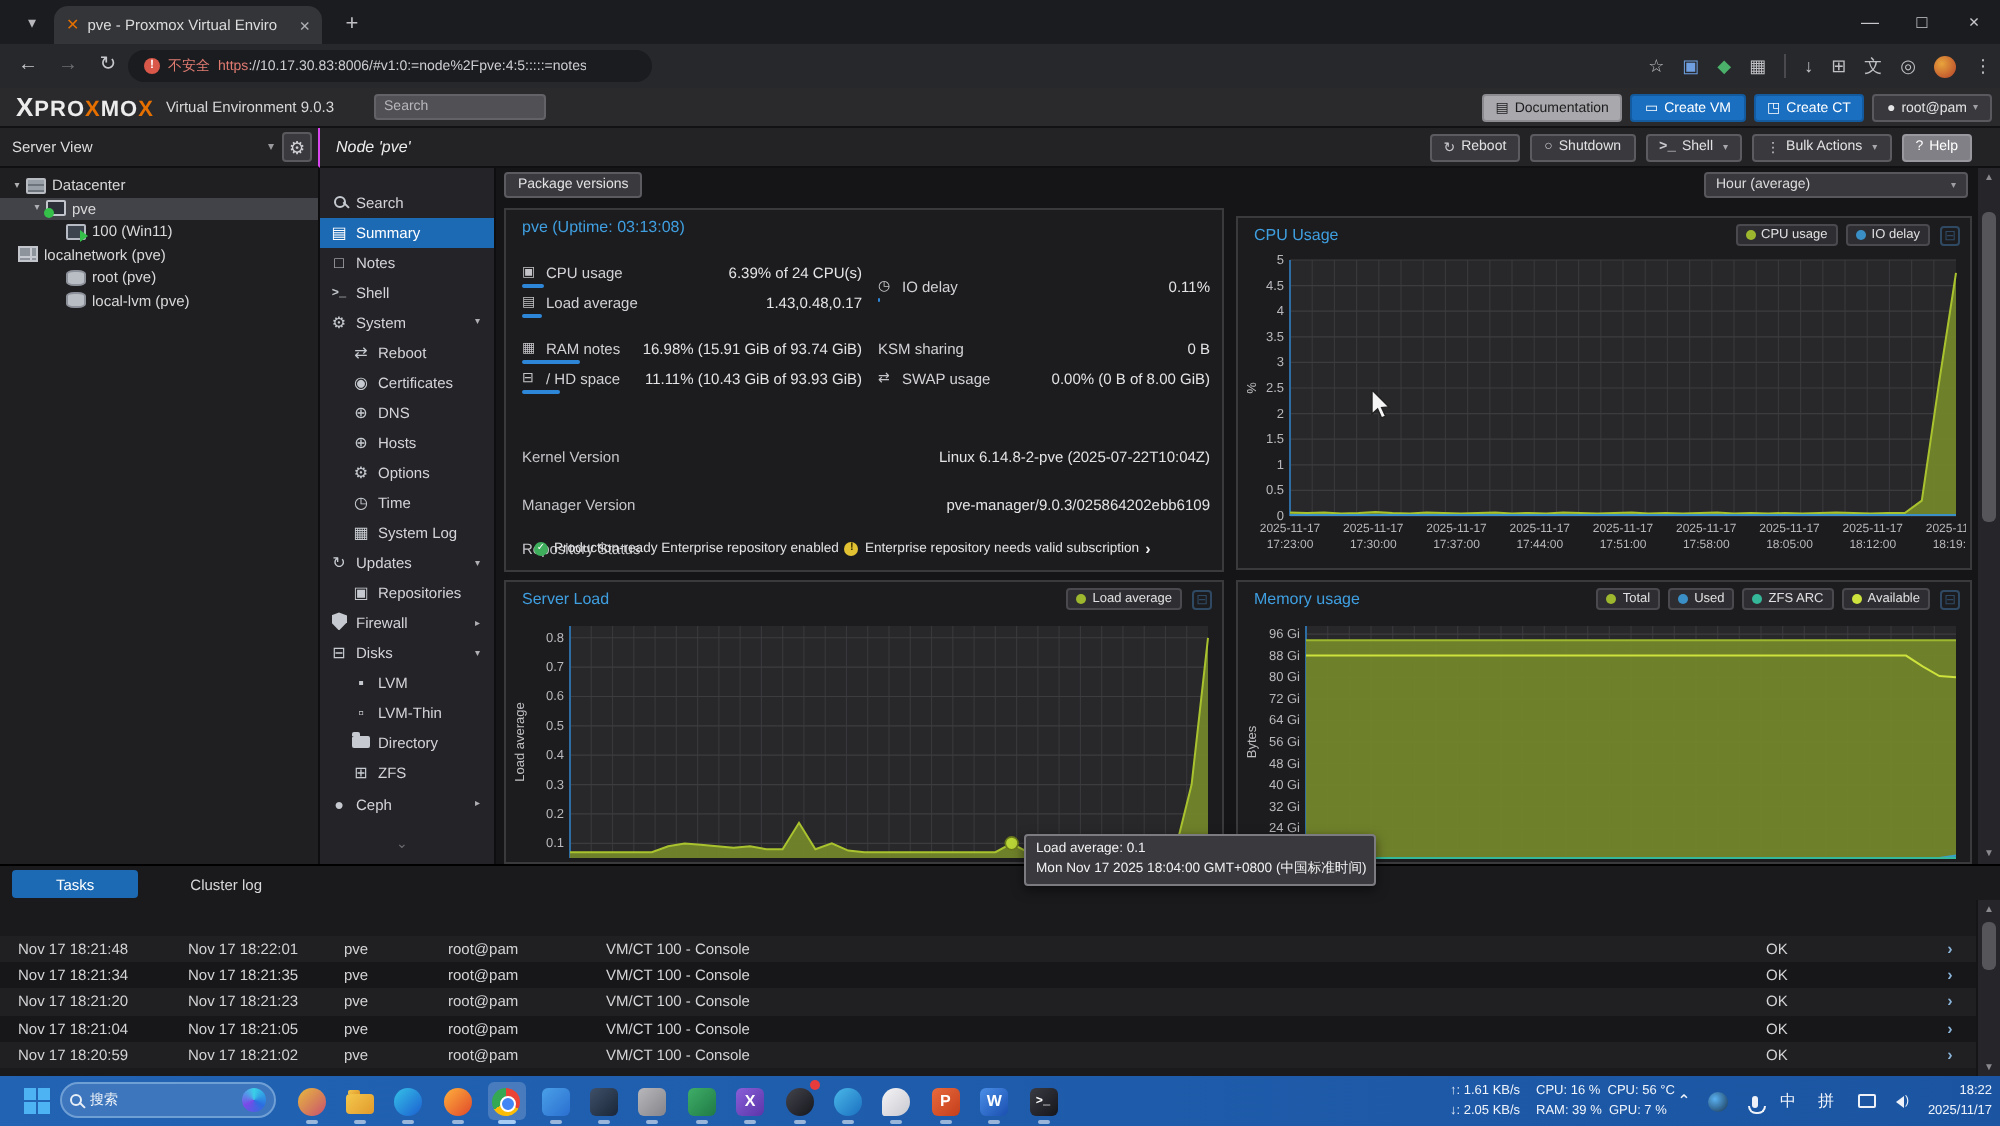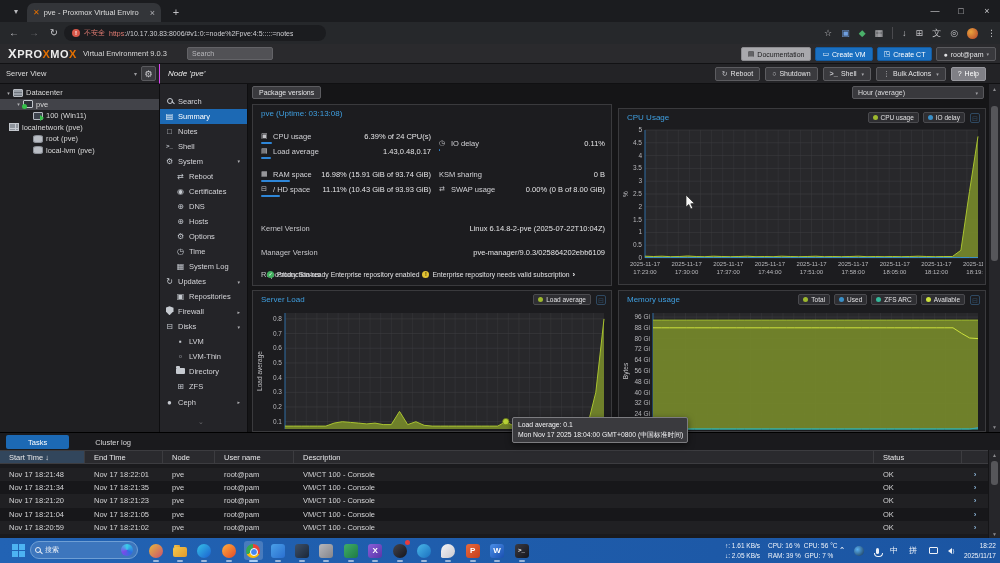--- a/index.html
+++ b/index.html
@@ -446,21 +446,21 @@
         <span class="gbar" style="width: 10px;"></span>
       </div>
       <div class="grow" style="left:186px;top:33px;width:166px">
         <span class="gi">◷</span>
         <span class="gl">IO delay</span>
           <span class="gv">0.11%</span>
         <span class="gbar" style="width: 1px;"></span>
       </div>
       <div class="grow" style="left:8px;top:64px;width:170px">
         <span class="gi">▦</span>
-        <span class="gl">RAM space</span>
+        <span class="gl">RAM notes</span>
           <span class="gv">16.98% (15.91 GiB of 93.74 GiB)</span>
         <span class="gbar" style="width: 29px;"></span>
       </div>
       <div class="grow" style="left:186px;top:64px;width:166px">
         <span class="gl noic">KSM sharing</span>
           <span class="gv">0 B</span>
       </div>
       <div class="grow" style="left:8px;top:79px;width:170px">
         <span class="gi">⊟</span>
         <span class="gl">/ HD space</span>
@@ -749,29 +749,20 @@
 
   <svg class="abs cursor" style="left:685px;top:195px" width="12" height="16">
     <polygon points="1,0 1,12 3.8,9.5 5.8,14 7.8,13.1 5.8,8.8 9.5,8.5" fill="#f5f5f5" stroke="#222" stroke-width="0.7"></polygon>
   </svg>
 
   <div class="abs taskspanel">
     <div class="ttabs">
       <div class="ttab on">Tasks</div>
       <div class="ttab">Cluster log</div>
     </div>
-    <div class="thead">
-      <div class="hc sorted"><span>Start Time</span> <span>↓</span></div>
-      <div class="hc">End Time</div>
-      <div class="hc">Node</div>
-      <div class="hc">User name</div>
-      <div class="hc">Description</div>
-      <div class="hc">Status</div>
-      <div class="hc" style="border-right:none"></div>
-    </div>
     <div class="task-rows">
         <div class="task-row">
           <div class="tc">Nov 17 18:21:48</div>
           <div class="tc">Nov 17 18:22:01</div>
           <div class="tc">pve</div>
           <div class="tc">root@pam</div>
           <div class="tc">VM/CT 100 - Console</div>
           <div class="tc">OK</div>
           <div class="tchev">›</div>
         </div>

